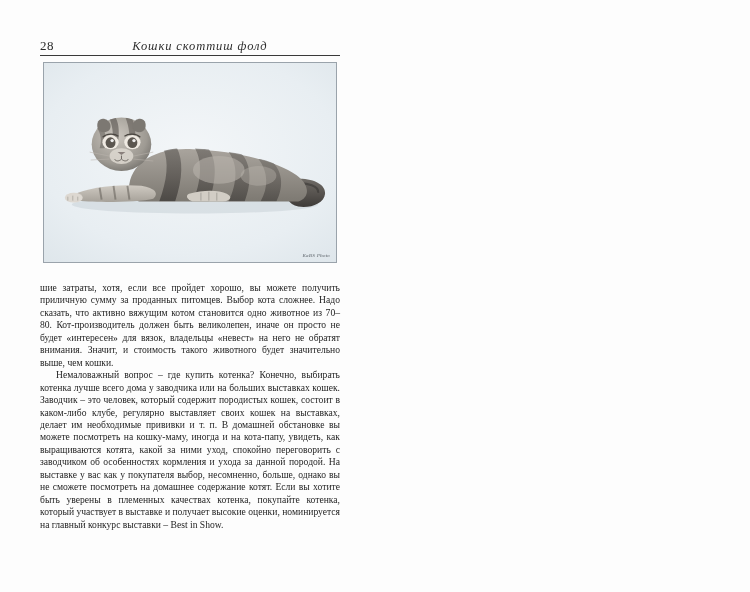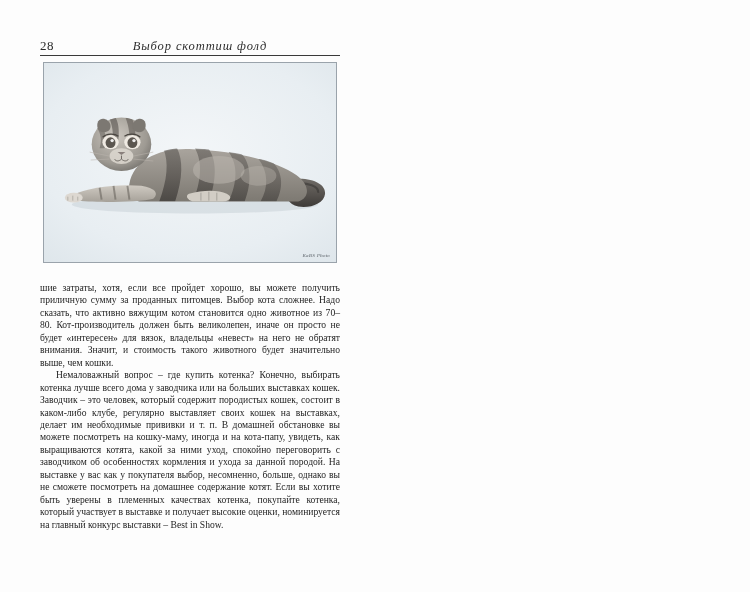--- a/index.html
+++ b/index.html
@@ -106,21 +106,21 @@
 </style>
 </head>
 <body>
 
 <div id="page">
 
   <div class="page-half left">
 
     <div class="runhead">
       <span class="folio">28</span>
-      <span class="runtitle">Выбор скоттиш фолд</span>
+      <span class="runtitle">Кошки скоттиш фолд</span>
     </div>
     <div class="rule"></div>
 
     <div class="figure">
       <svg viewBox="0 0 294 201" preserveAspectRatio="none">
         <defs>
           <radialGradient id="bgGrad" cx="50%" cy="45%" r="78%">
             <stop offset="0%" stop-color="#f3f6f8"></stop>
             <stop offset="65%" stop-color="#e8eef2"></stop>
             <stop offset="100%" stop-color="#dde5ea"></stop>

